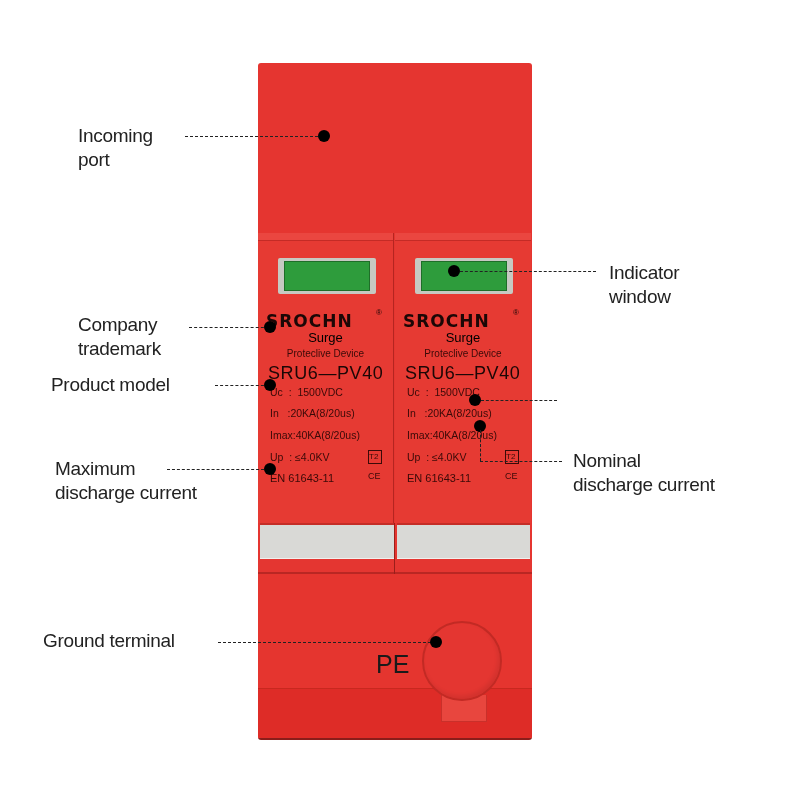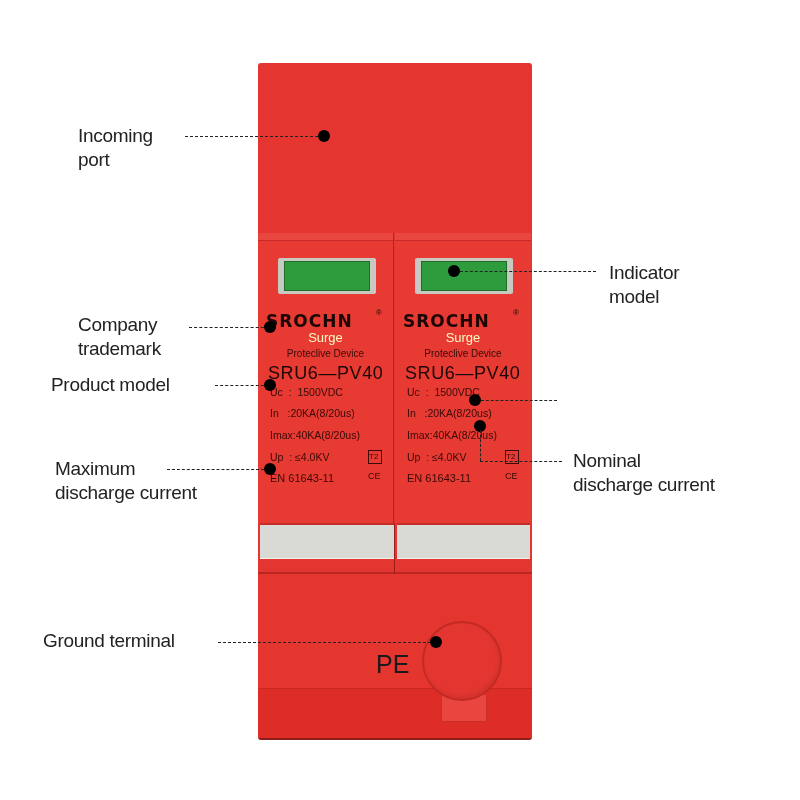--- a/index.html
+++ b/index.html
@@ -62,21 +62,21 @@
       position: absolute; left: 20px; top: 25px; width: 98px; height: 36px;
       background: #c7c9c2; border-radius: 2px; padding: 3px 6px;
     }
     .indicator-glass {
       width: 100%; height: 100%; background: #2e9c3c;
       border: 1px solid #1e6e28;
     }
     .label-block { position: absolute; left: 0; top: 78px; width: 100%; color: #3a0a08; }
     .brand { position: absolute; left: 8px; top: 0; font-size: 17px; font-weight: bold; letter-spacing: 1px; color: #1c0706; font-family: "DejaVu Sans", sans-serif; }
     .brand-reg { position: absolute; left: 118px; top: -3px; font-size: 8px; color: #1c0706; }
-    .surge { position: absolute; left: 0; width: 100%; text-align: center; top: 19px; font-size: 13px; color: #fef9c3; }
+    .surge { position: absolute; left: 0; width: 100%; text-align: center; top: 19px; font-size: 13px; color: #000000; }
     .protective { position: absolute; left: 0; width: 100%; text-align: center; top: 37px; font-size: 10px; color: #3a0a08; }
     .model { position: absolute; left: 10px; top: 52px; font-size: 18px; color: #1c0706; letter-spacing: 0.6px; }
     .spec { position: absolute; left: 12px; font-size: 10.5px; color: #3a0a08; white-space: pre; }
     .spec.uc { top: 75px; }
     .spec.in { top: 96px; }
     .spec.imax { top: 118px; }
     .spec.up { top: 140px; }
     .spec.en { top: 161px; font-size: 11px; }
     .t2-badge {
       position: absolute; left: 110px; top: 139px; width: 14px; height: 14px;
@@ -221,21 +221,21 @@
   <div class="dot" style="left:270px; top:469px;"></div>
 
   <div class="callout-text" style="left:43px; top:629px;">
     <div>Ground terminal</div>
   </div>
   <div class="leader" style="left:218px; top:642px; width:218px;"></div>
   <div class="dot" style="left:436px; top:642px;"></div>
 
   <div class="callout-text" style="left:609px; top:261px;">
     <div>Indicator</div>
-    <div>model</div>
+    <div>window</div>
   </div>
   <div class="dot" style="left:454px; top:271px;"></div>
   <div class="leader" style="left:460px; top:271px; width:136px;"></div>
 
   <div class="dot" style="left:475px; top:400px;"></div>
   <div class="leader" style="left:481px; top:400px; width:76px;"></div>
 
   <div class="callout-text" style="left:573px; top:449px;">
     <div>Nominal</div>
     <div>discharge current</div>

